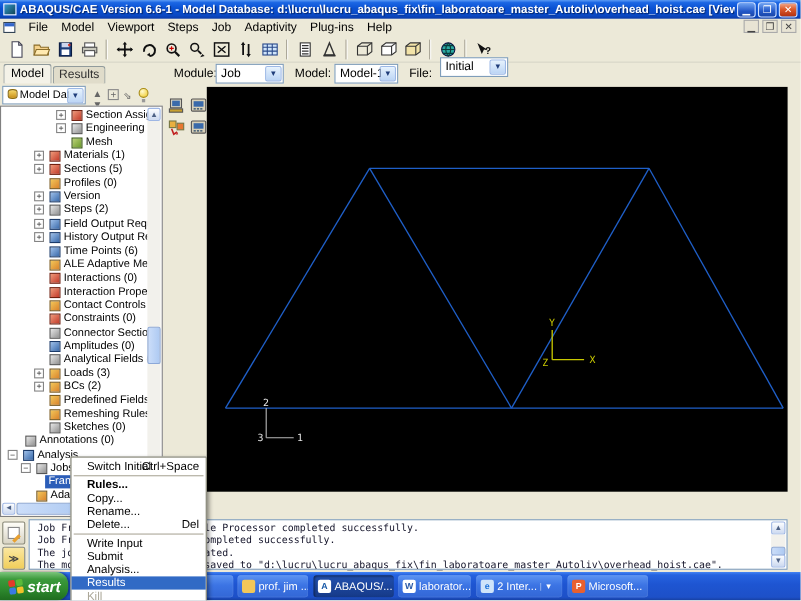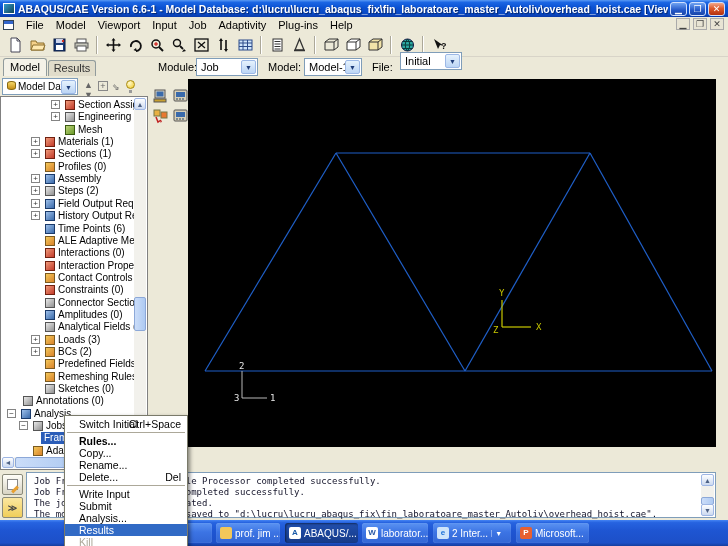--- a/index.html
+++ b/index.html
@@ -111,21 +111,21 @@
     <span class="capbtn rs">❐</span>
     <span class="capbtn cl">✕</span>
   </div>
 
   <div id="menubar" class="abs">
     <span class="wicon"></span>
     <span id="menu-items" style="display:flex">
         <span class="menu-item">File</span>
         <span class="menu-item">Model</span>
         <span class="menu-item">Viewport</span>
-        <span class="menu-item">Input</span>
+        <span class="menu-item">Steps</span>
         <span class="menu-item">Job</span>
         <span class="menu-item">Adaptivity</span>
         <span class="menu-item">Plug-ins</span>
         <span class="menu-item">Help</span>
       </span>
   </div>
   <div id="mdictl" class="abs">
     <span>▁</span>
     <span>❐</span>
     <span>✕</span>
@@ -293,30 +293,30 @@
           <span class="tlabel" style="left: 77px;">Mesh</span>
         </div>
         <div class="trow" style="top: 39.05px; left: 0px;">
           <span class="exp" style="left: 30px;">+</span>
           <span class="ti red" style="left: 44px;"></span>
           <span class="tlabel" style="left: 57px;">Materials (1)</span>
         </div>
         <div class="trow" style="top: 51.4px; left: 0px;">
           <span class="exp" style="left: 30px;">+</span>
           <span class="ti red" style="left: 44px;"></span>
-          <span class="tlabel" style="left: 57px;">Sections (1)</span>
+          <span class="tlabel" style="left: 57px;">Sections (5)</span>
         </div>
         <div class="trow" style="top: 63.75px; left: 0px;">
           <span class="ti " style="left: 44px;"></span>
           <span class="tlabel" style="left: 57px;">Profiles (0)</span>
         </div>
         <div class="trow" style="top: 76.1px; left: 0px;">
           <span class="exp" style="left: 30px;">+</span>
           <span class="ti blue" style="left: 44px;"></span>
-          <span class="tlabel" style="left: 57px;">Assembly</span>
+          <span class="tlabel" style="left: 57px;">Version</span>
         </div>
         <div class="trow" style="top: 88.45px; left: 0px;">
           <span class="exp" style="left: 30px;">+</span>
           <span class="ti gray" style="left: 44px;"></span>
           <span class="tlabel" style="left: 57px;">Steps (2)</span>
         </div>
         <div class="trow" style="top: 100.8px; left: 0px;">
           <span class="exp" style="left: 30px;">+</span>
           <span class="ti blue" style="left: 44px;"></span>
           <span class="tlabel" style="left: 57px;">Field Output Requests</span>
@@ -477,20 +477,31 @@
     </div>
   <div id="msgbox" class="abs">
     <div id="msg-lines"><div>Job Frame: Analysis Input File Processor completed successfully.</div><div>Job Frame: ABAQUS/Standard completed successfully.</div><div>The job "Frame" has been created.</div><div>The model database has been saved to "d:\lucru\lucru_abaqus_fix\fin_laboratoare_master_Autoliv\overhead_hoist.cae".</div></div>
     <span class="sb-btn" style="right:1px;top:1px;width:13px;height:12px">▲</span>
     <div class="sb-track" style="right:1px;top:13px;width:13px;height:18px"></div>
     <div class="sb-thumb" style="right:1px;top:24px;width:13px;height:8px"></div>
     <span class="sb-btn" style="right:1px;bottom:1px;width:13px;height:12px">▼</span>
   </div>
 
   <div id="taskbar" class="abs">
+    <div id="startbtn">
+      <svg width="15" height="15">
+          <g transform="rotate(-8 7 7)">
+            <rect x="1" y="1" width="6" height="6" rx="1.5" fill="#e23a2a"></rect>
+            <rect x="8" y="1" width="6" height="6" rx="1.5" fill="#5aba3a"></rect>
+            <rect x="1" y="8" width="6" height="6" rx="1.5" fill="#3a7ae2"></rect>
+            <rect x="8" y="8" width="6" height="6" rx="1.5" fill="#f2c22a"></rect>
+          </g>
+        </svg>
+      <span>start</span>
+    </div>
     <div id="taskbtns">
         <div class="taskbtn" style="left: 66px; width: 146px;">
           <span class="tkicon" style="background: rgb(34, 34, 34); color: rgb(153, 255, 153);"></span>
           <span>ABAQUS ...</span>
         </div>
         <div class="taskbtn" style="left: 216px; width: 64px;">
           <span class="tkicon" style="background: rgb(242, 199, 90); color: rgb(122, 90, 16);"></span>
           <span>prof. jim ...</span>
         </div>
         <div class="taskbtn active" style="left: 285px; width: 73px;">

